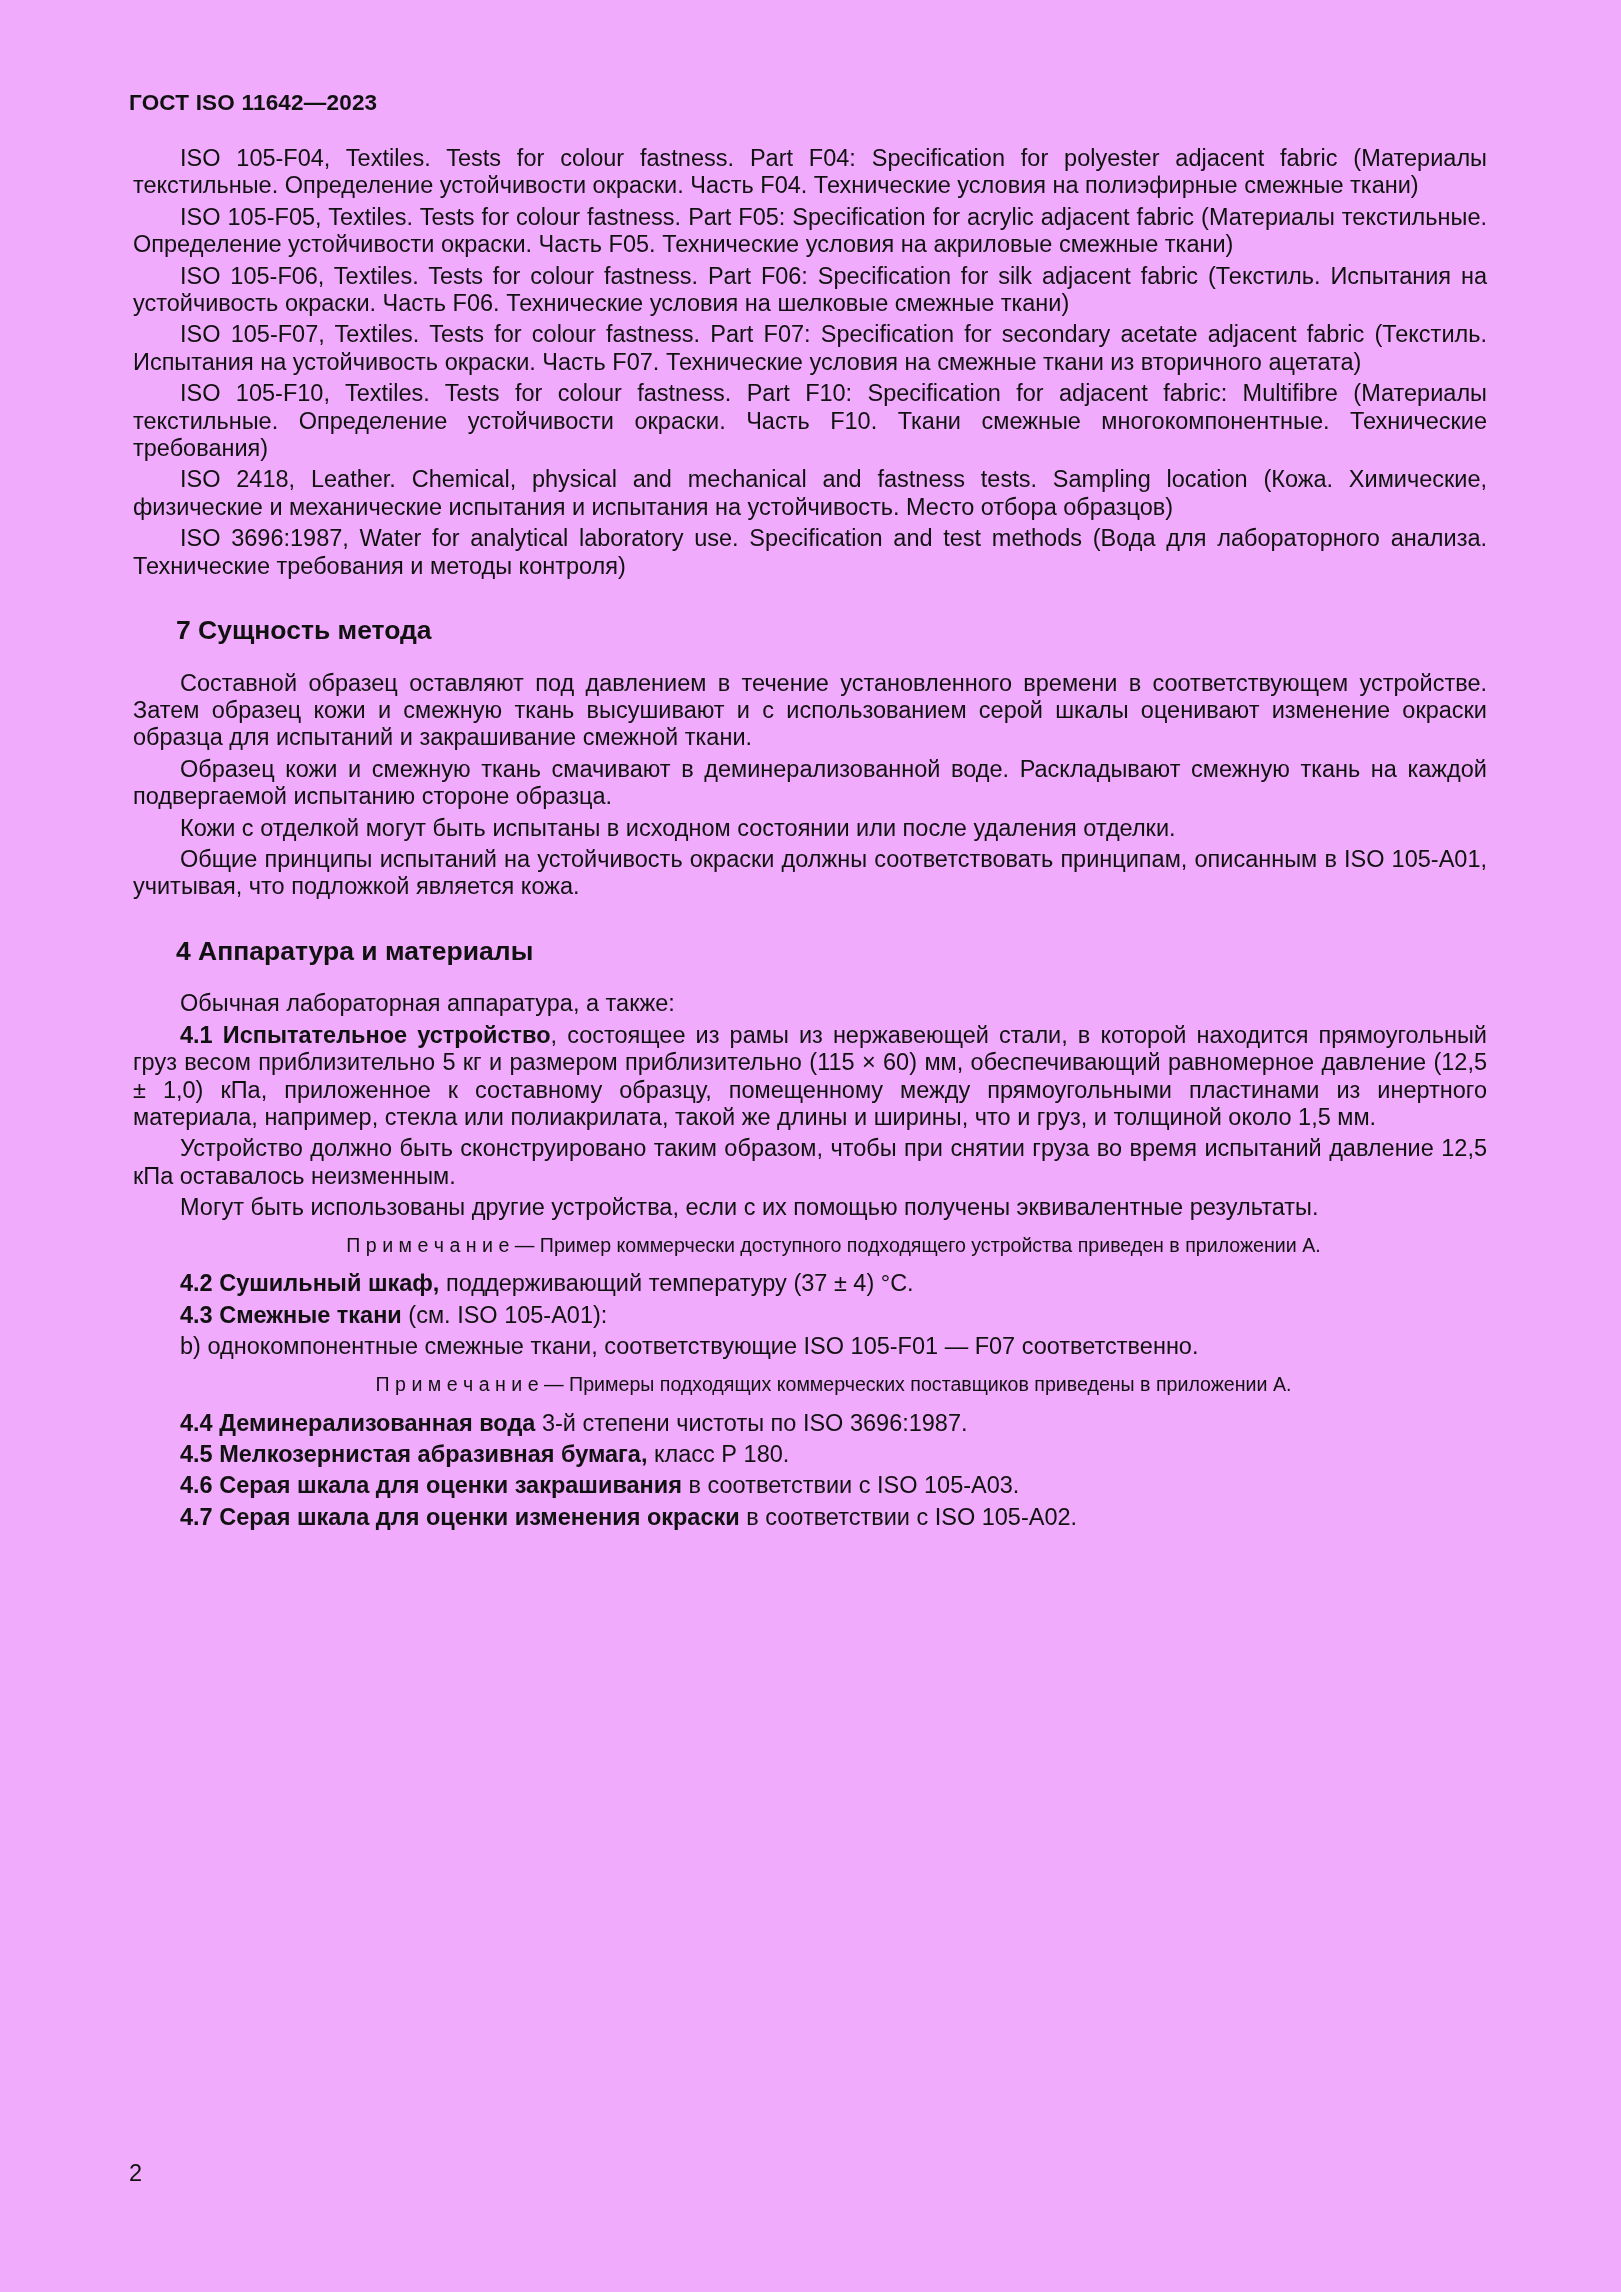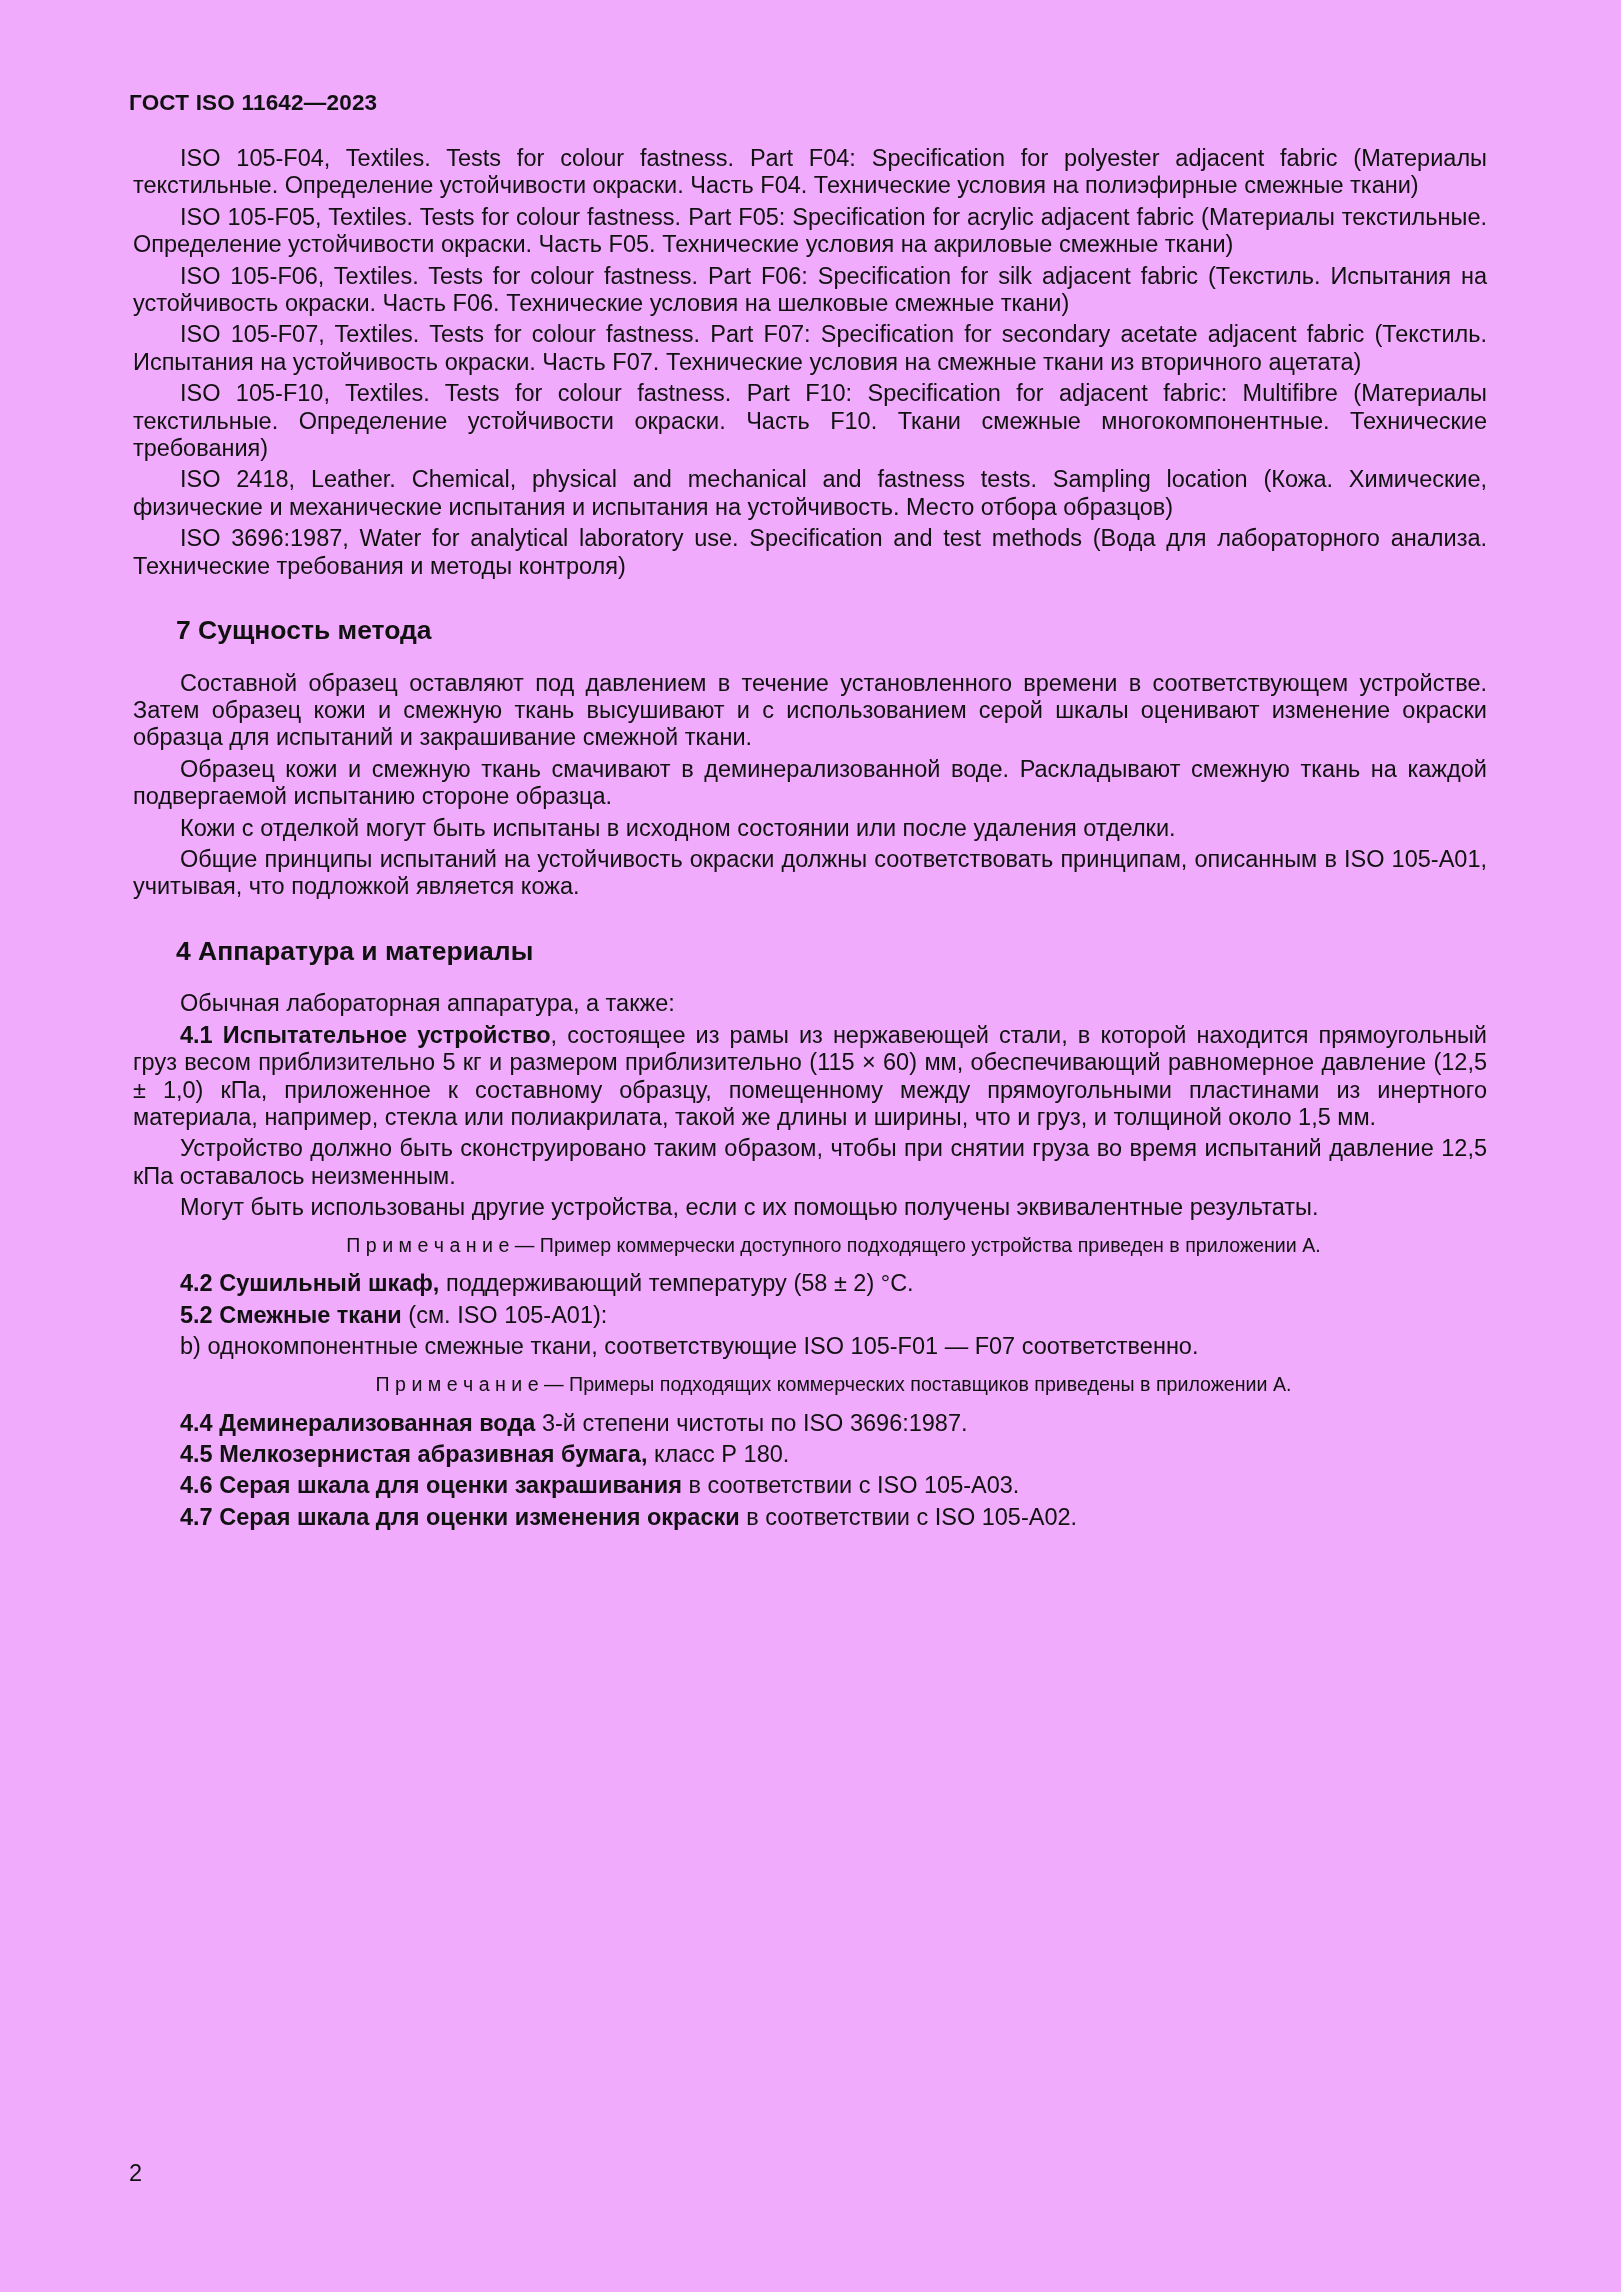--- a/index.html
+++ b/index.html
@@ -93,22 +93,22 @@
 
     <div class="section-heading">4 Аппаратура и материалы</div>
     <p>Обычная лабораторная аппаратура, а также:</p>
 
     <p><span class="lead-bold">4.1 Испытательное устройство</span><span>, состоящее из рамы из нержавеющей стали, в которой находится прямоугольный груз весом приблизительно 5 кг и размером приблизительно (115 × 60) мм, обеспечивающий равномерное давление (12,5 ± 1,0) кПа, приложенное к составному образцу, помещенному между прямоугольными пластинами из инертного материала, например, стекла или полиакрилата, такой же длины и ширины, что и груз, и толщиной около 1,5 мм.</span></p>
     <p>Устройство должно быть сконструировано таким образом, чтобы при снятии груза во время испытаний давление 12,5 кПа оставалось неизменным.</p>
     <p>Могут быть использованы другие устройства, если с их помощью получены эквивалентные результаты.</p>
 
     <div class="note"><span>П р и м е ч а н и е</span><span> — Пример коммерчески доступного подходящего устройства приведен в приложении А.</span></div>
 
-    <p><span class="lead-bold">4.2 Сушильный шкаф,</span><span> поддерживающий температуру (58 ± 2) °С.</span></p>
-    <p><span class="lead-bold">5.2 Смежные ткани</span><span> (см. ISO 105-A01):</span></p>
+    <p><span class="lead-bold">4.2 Сушильный шкаф,</span><span> поддерживающий температуру (37 ± 4) °С.</span></p>
+    <p><span class="lead-bold">4.3 Смежные ткани</span><span> (см. ISO 105-A01):</span></p>
 
     <p>b) однокомпонентные смежные ткани, соответствующие ISO 105-F01 — F07 соответственно.</p>
 
     <div class="note"><span>П р и м е ч а н и е</span><span> — Примеры подходящих коммерческих поставщиков приведены в приложении А.</span></div>
 
     <p><span class="lead-bold">4.4 Деминерализованная вода</span><span> 3-й степени чистоты по ISO 3696:1987.</span></p>
     <p><span class="lead-bold">4.5 Мелкозернистая абразивная бумага,</span><span> класс Р 180.</span></p>
     <p><span class="lead-bold">4.6 Серая шкала для оценки закрашивания</span><span> в соответствии с ISO 105-A03.</span></p>
     <p><span class="lead-bold">4.7 Серая шкала для оценки изменения окраски</span><span> в соответствии с ISO 105-A02.</span></p>
 

